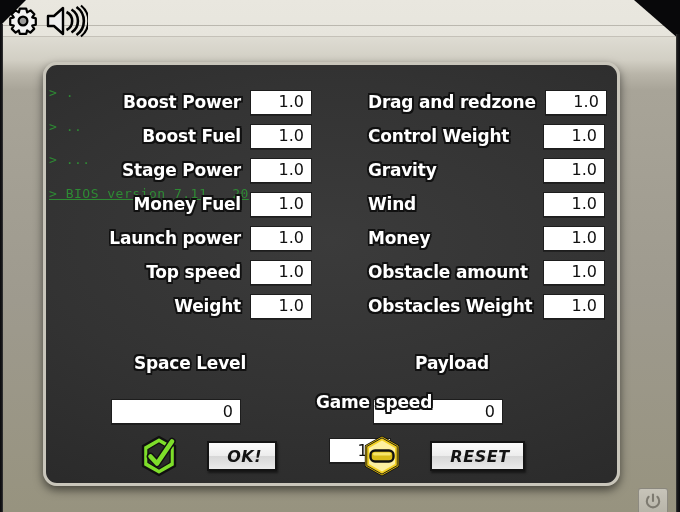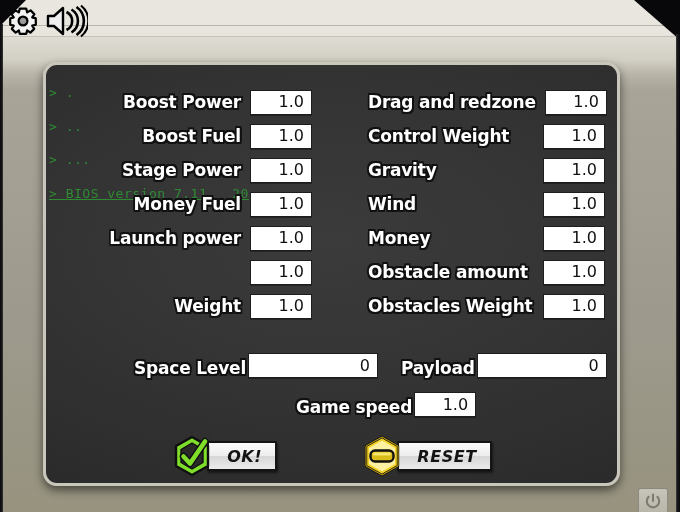--- a/index.html
+++ b/index.html
@@ -155,26 +155,27 @@
     box-shadow: 0 1px 0 rgba(0,0,0,.35);
   }
   .fld.small { width: 62px; }
   .fld.wide  { width: 130px; }
   .fld.tiny  { width: 62px; }
 
   
   .bottomrow {
     position: absolute;
     display: flex;
-    align-items: flex-end;
-    gap: 2px;
+    align-items: center;
+    gap: 26px;
+    flex-direction: column;
   }
   #row-space  { left: 60px;  top: 288px; }
   #row-payload{ left: 327px; top: 288px; }
-  #row-gspeed { left: 222px; top: 327px; }
+  #row-gspeed { left: 242px; top: 327px; }
 
   
   .btnrow {
     position: absolute;
     left: 0; right: 0; top: 372px;
     display: flex;
     justify-content: center;
     gap: 84px;
   }
   .gbtn {
@@ -198,20 +199,21 @@
     display: flex;
     align-items: center;
     padding: 0 13px 0 18px;
     color: #141414;
     font-family: "DejaVu Sans", sans-serif;
     font-weight: bold;
     font-style: italic;
     font-size: 16px;
     letter-spacing: 0.6px;
     box-shadow: 1px 2px 2px rgba(0,0,0,.5);
+    margin-left: 33px;
   }
 
   
   .power-chip {
     position: absolute;
     right: 12px; bottom: -6px;
     width: 30px; height: 30px;
     background: linear-gradient(180deg,#c7c4b9 0%, #b5b2a6 100%);
     border-radius: 3px;
     border: 1px solid rgba(120,117,108,.7);
@@ -283,20 +285,21 @@
       </div>
       <div class="row left" style="top:126px">
         <span class="lbl">Money Fuel</span>
         <input class="fld small" type="text" value="1.0" style="">
       </div>
       <div class="row left" style="top:160px">
         <span class="lbl">Launch power</span>
         <input class="fld small" type="text" value="1.0" style="">
       </div>
       <div class="row left" style="top:194px">
+        <span class="lbl">Top speed</span>
         <input class="fld small" type="text" value="1.0" style="">
       </div>
       <div class="row left" style="top:228px">
         <span class="lbl">Weight</span>
         <input class="fld small" type="text" value="1.0" style="">
       </div>
 
       <div class="row right" style="top:24px">
         <span class="lbl">Drag and redzone</span>
         <input class="fld small" type="text" value="1.0" style="">

